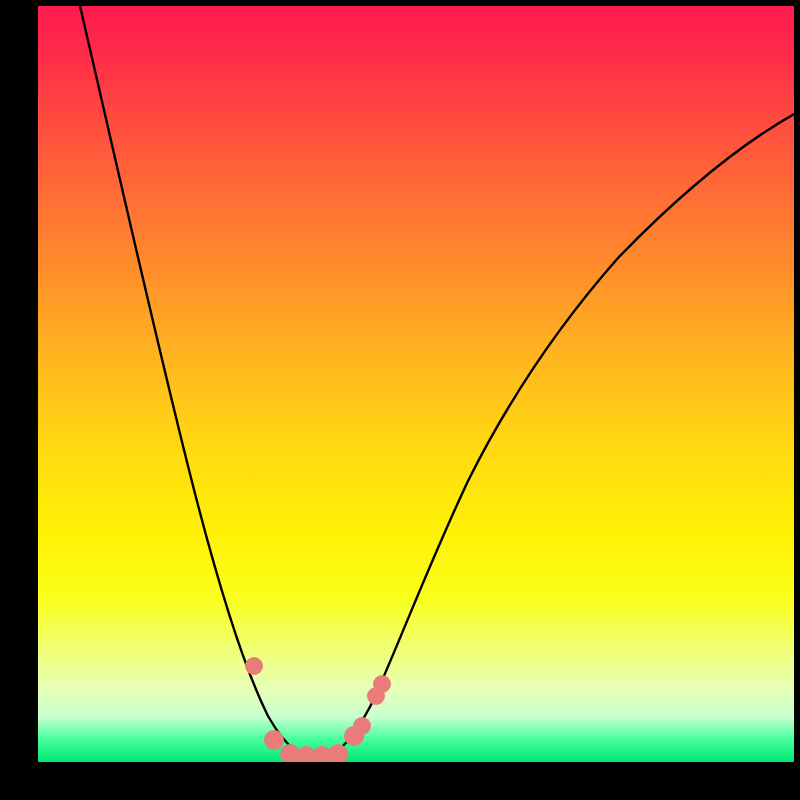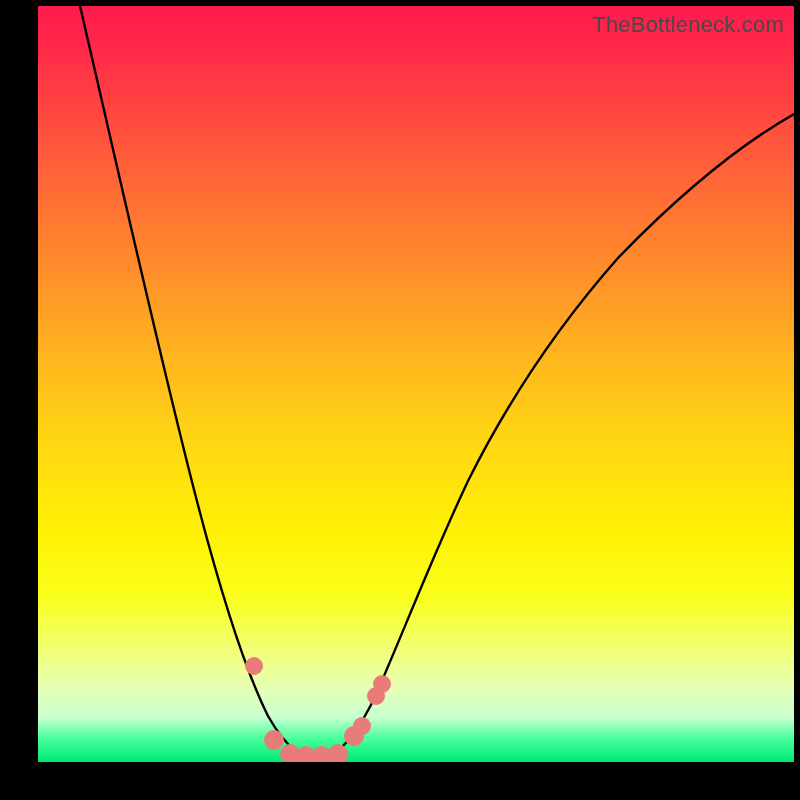--- a/index.html
+++ b/index.html
@@ -51,21 +51,20 @@
   }
   .dot {
     fill: #e97c78;
   }
 </style>
 </head>
 <body>
 
 <div class="frame">
   <div class="plot">
-    <div class="watermark">TheBottleneck.com</div>
     <svg class="curve" viewBox="0 0 756 756" preserveAspectRatio="none">
       <path d="M 42 0
                C 70 120, 110 300, 150 460
                C 180 580, 205 660, 230 710
                C 250 745, 265 752, 280 752
                C 295 752, 312 740, 335 695
                C 360 640, 390 560, 430 475
                C 470 395, 520 320, 580 252
                C 640 190, 700 140, 756 108" fill="none" stroke="#000" stroke-width="2.4"></path>
       <g>

